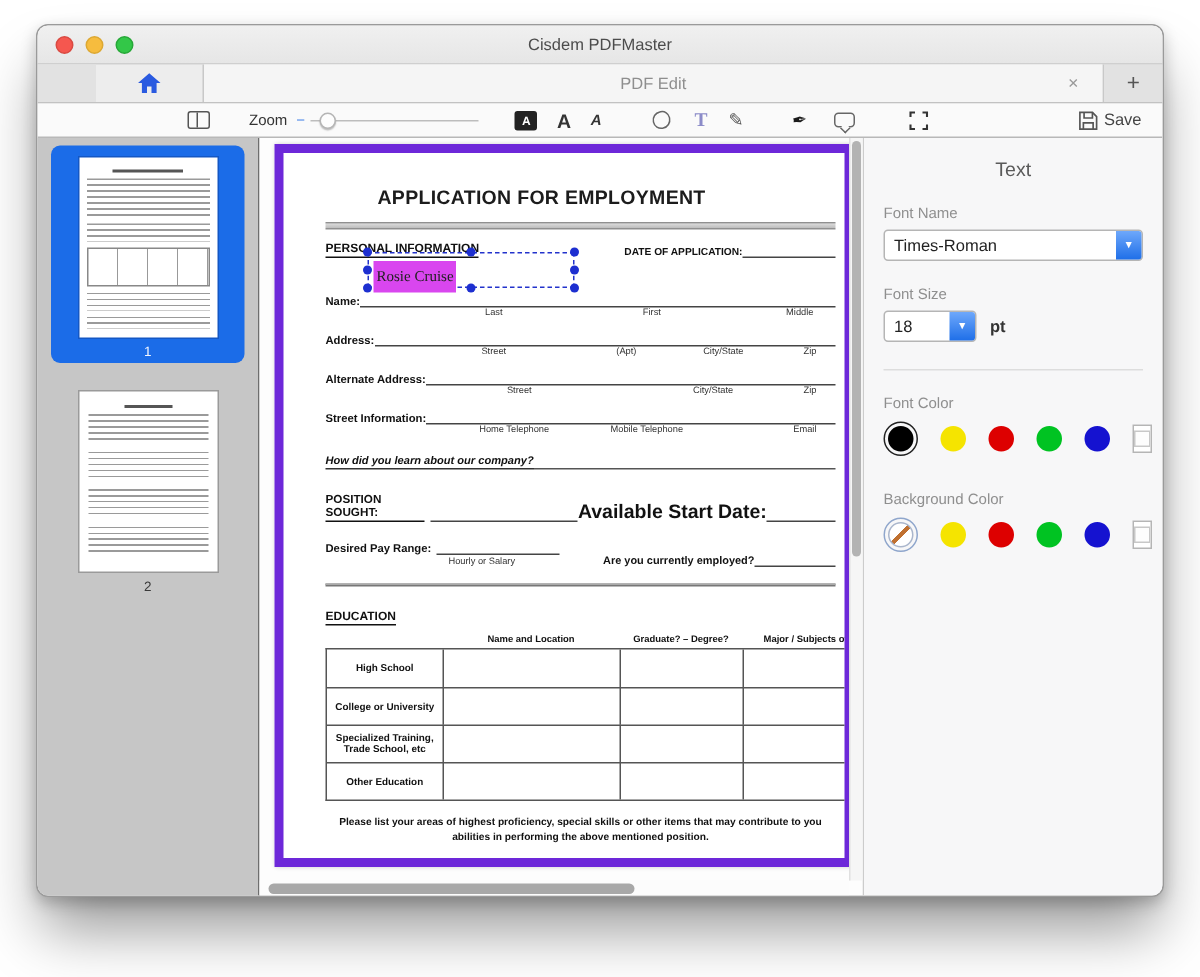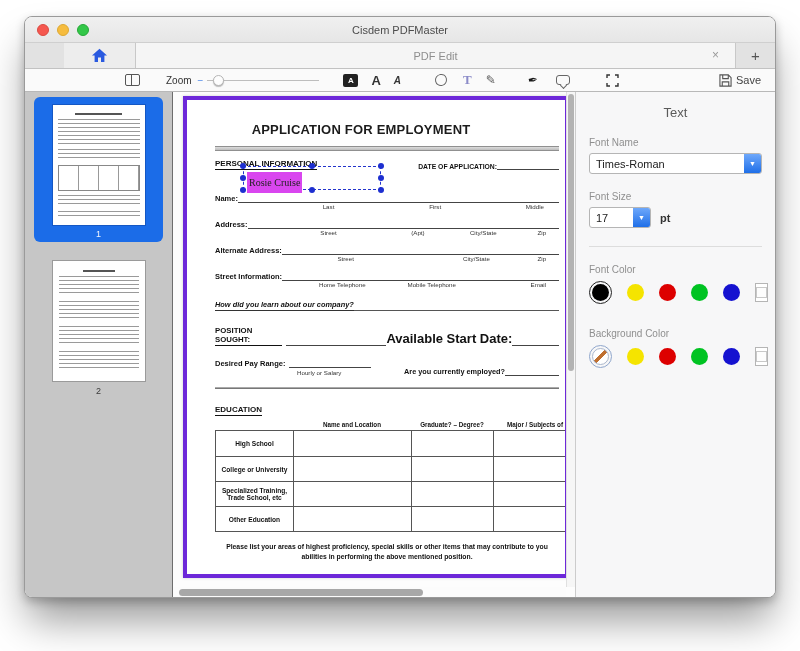--- a/index.html
+++ b/index.html
@@ -70,21 +70,21 @@
   .thumb-plain .tpage { width:94px; height:122px; background:#fff; margin:0 auto; border:1px solid #9a9a9a; padding:7px 6px; overflow:hidden; }
   .thumb-num { text-align:center; color:#3a3a3a; font-size:9px; margin-top:4px; }
   .t-title { height:2px; background:#555; width:58%; margin:2px auto 4px; }
   .t-lines { background:repeating-linear-gradient(#9a9a9a 0 1px, transparent 1px 4px); }
   .t-table { border:1px solid #888; height:26px; margin-top:4px;
     background:repeating-linear-gradient(90deg, transparent 0 19px, #999 19px 20px); }
 
   
   .docarea { flex:1; background:#fdfdfd; position:relative; overflow:hidden; }
   .page { position:absolute; left:10px; top:4px; width:386px; height:482px; background:#fff;
-    border:4px solid #6d28d9; box-shadow:0 0 3px rgba(0,0,0,.18);
+    border:6px solid #6d28d9; box-shadow:0 0 3px rgba(0,0,0,.18);
     padding:22px 6px 0 28px; overflow:hidden; }
   .doc-title { text-align:center; font-size:13px; font-weight:bold; color:#1c1c1c; letter-spacing:.2px; padding-right:52px; }
   .gray-bar { height:5px; background:linear-gradient(#dcdcdc,#bdbdbd); border-top:1px solid #909090;
     border-bottom:1px solid #909090; margin:9px 0 8px; }
   .row { display:flex; align-items:flex-end; }
   .lbl { font-size:7.5px; font-weight:bold; color:#111; white-space:nowrap; }
   .lbl-sm { font-size:6.8px; font-weight:bold; color:#111; white-space:nowrap; }
   .uline { border-bottom:1px solid #444; height:7px; }
   .fl { flex:1; }
   .subrow { position:relative; height:8px; font-size:6.2px; color:#333; }
@@ -378,21 +378,21 @@
 
       <div class="p-label">Font Name</div>
       <div class="p-select">
         <span class="val">Times-Roman</span>
         <span class="dd-btn">▼</span>
       </div>
 
       <div class="p-label">Font Size</div>
       <div class="size-row">
         <div class="p-select size">
-          <span class="val">17</span>
+          <span class="val">18</span>
           <span class="dd-btn">▼</span>
         </div>
         <span class="unit">pt</span>
       </div>
 
       <hr class="p-hr">
 
       <div class="p-label">Font Color</div>
       <div class="swatches">
         <div class="sw-wrap ring-black">

